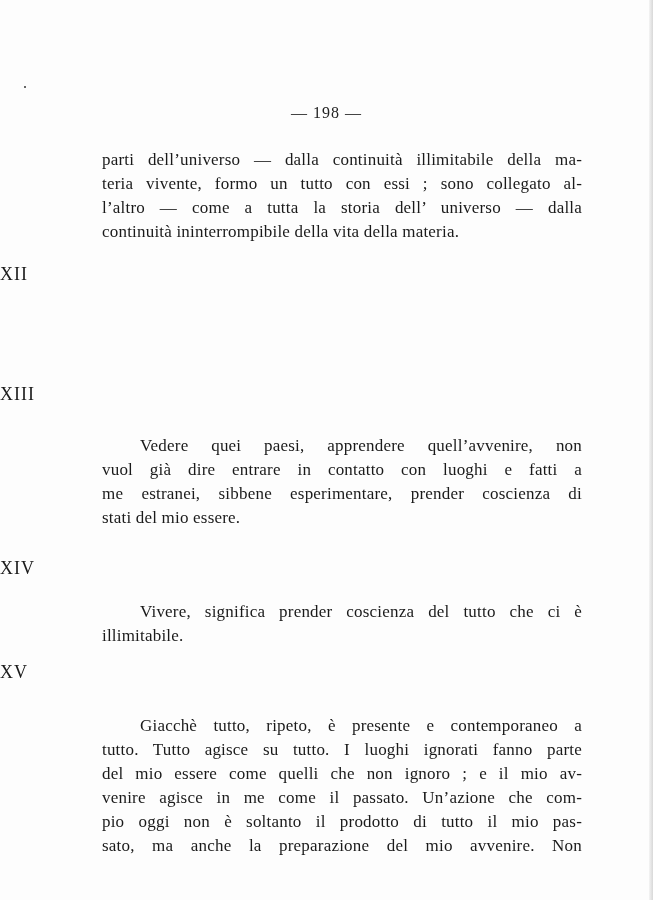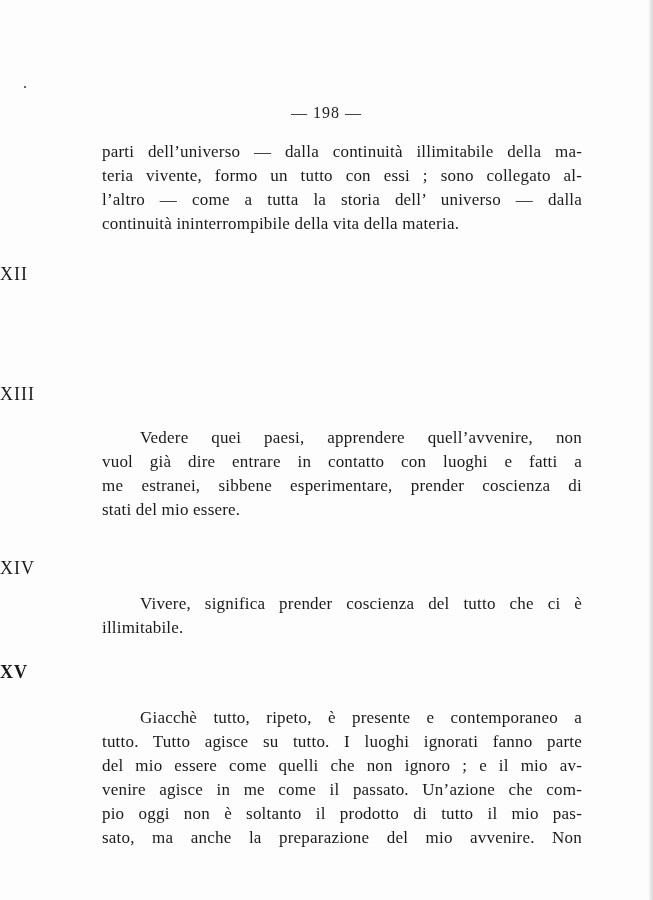--- a/index.html
+++ b/index.html
@@ -45,20 +45,21 @@
     }
     .text {
       position: absolute;
       left: 102px;
       width: 480px;
       font-size: 17px;
       line-height: 24px;
       text-align: justify;
       text-align-last: justify;
       letter-spacing: 0.2px;
+      margin-top: 8px;
     }
     .text .line {
       display: block;
       text-align: justify;
       text-align-last: justify;
       white-space: nowrap;
     }
     .text .line.last {
       text-align-last: left;
     }
@@ -100,21 +101,21 @@
     <span class="line">me estranei, sibbene esperimentare, prender coscienza di</span>
     <span class="line last">stati del mio essere.</span>
   </div>
 
   <div class="heading" style="top:558px;">XIV</div>
   <div class="text" style="top:592px;">
     <span class="line indent">Vivere, significa prender coscienza del tutto che ci è</span>
     <span class="line last">illimitabile.</span>
   </div>
 
-  <div class="heading" style="top:662px;font-weight:bold;">XV</div>
+  <div class="heading" style="top:662px;">XV</div>
   <div class="text" style="top:706px;">
     <span class="line indent">Giacchè tutto, ripeto, è presente e contemporaneo a</span>
     <span class="line">tutto. Tutto agisce su tutto. I luoghi ignorati fanno parte</span>
     <span class="line">del mio essere come quelli che non ignoro ; e il mio av-</span>
     <span class="line">venire agisce in me come il passato. Un’azione che com-</span>
     <span class="line">pio oggi non è soltanto il prodotto di tutto il mio pas-</span>
     <span class="line">sato, ma anche la preparazione del mio avvenire. Non</span>
   </div>
 </div>
 

